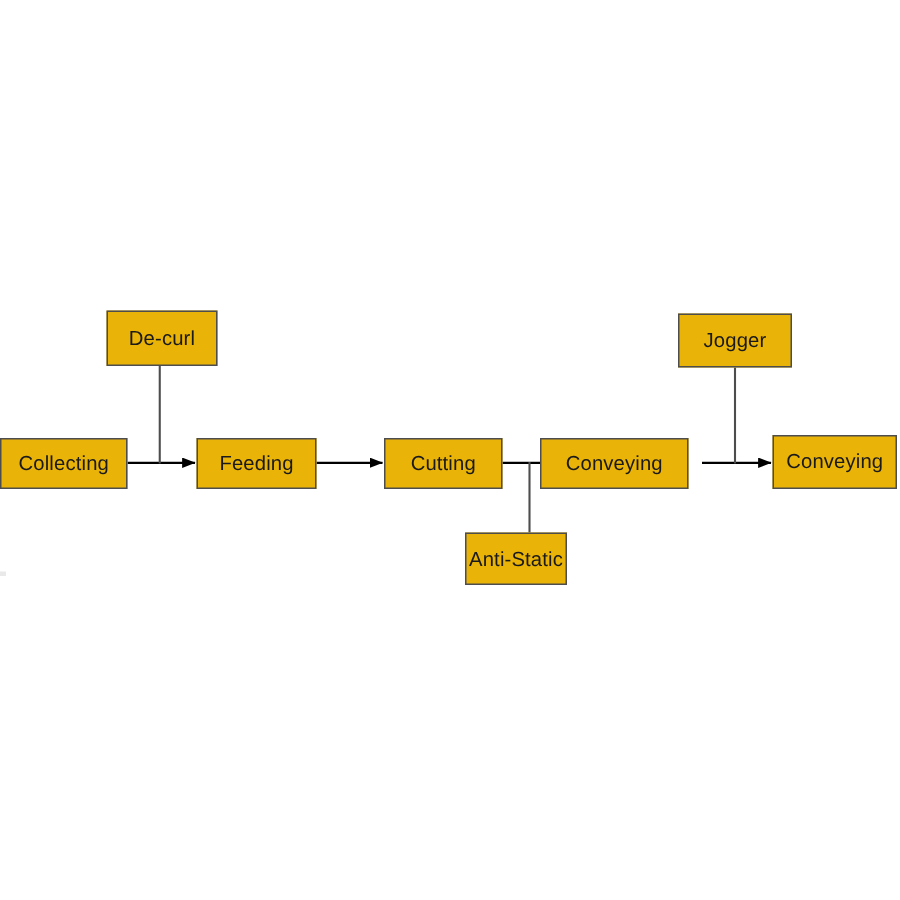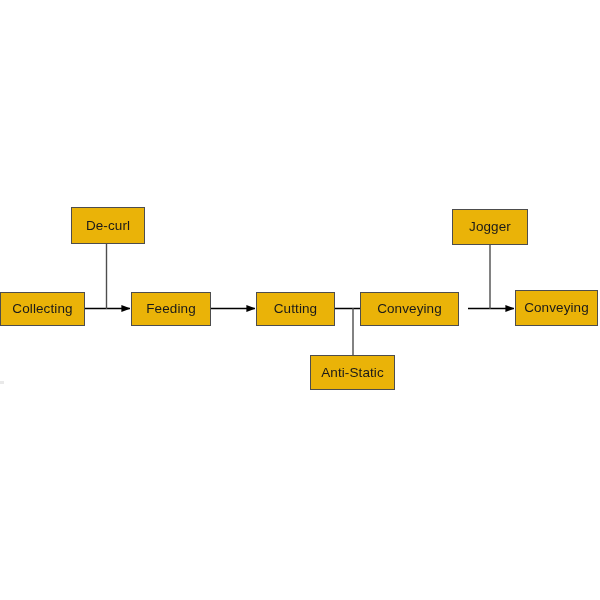--- a/index.html
+++ b/index.html
@@ -88,21 +88,21 @@
   </div>
 
   <div class="node" style="left:131px; top:292px; width:80px; height:34px;">
     <span class="node-label">Feeding</span>
   </div>
 
   <div class="node" style="left:256px; top:292px; width:79px; height:34px;">
     <span class="node-label">Cutting</span>
   </div>
 
-  <div class="node" style="left:310px; top:355px; width:85px; height:35px;">
+  <div class="node" style="left:310px; top:355px; width:68px; height:35px;">
     <span class="node-label">Anti-Static</span>
   </div>
 
   <div class="node" style="left:360px; top:292px; width:99px; height:34px;">
     <span class="node-label">Conveying</span>
   </div>
 
   <div class="node" style="left:452px; top:209px; width:76px; height:36px;">
     <span class="node-label">Jogger</span>
   </div>

